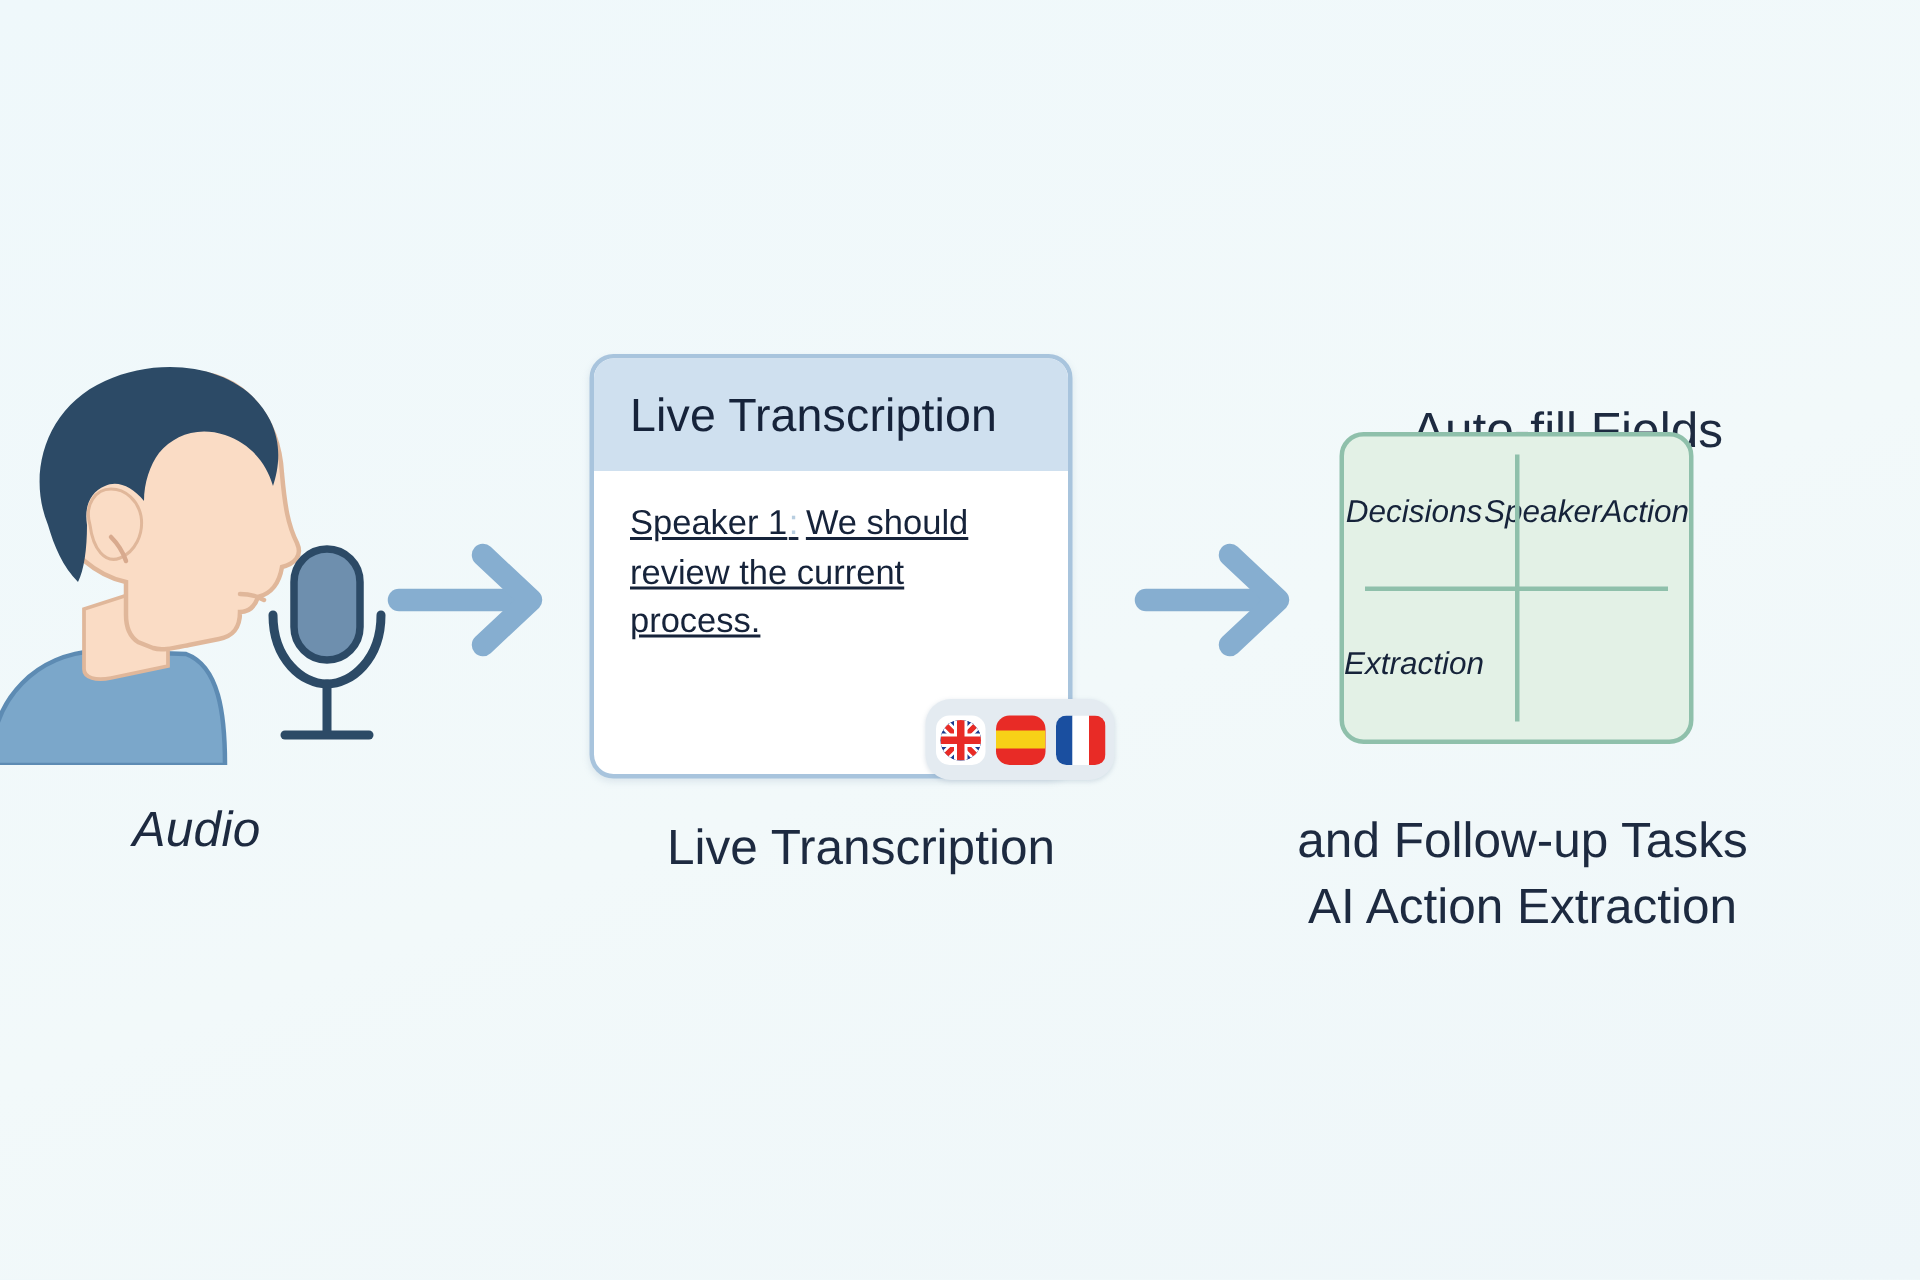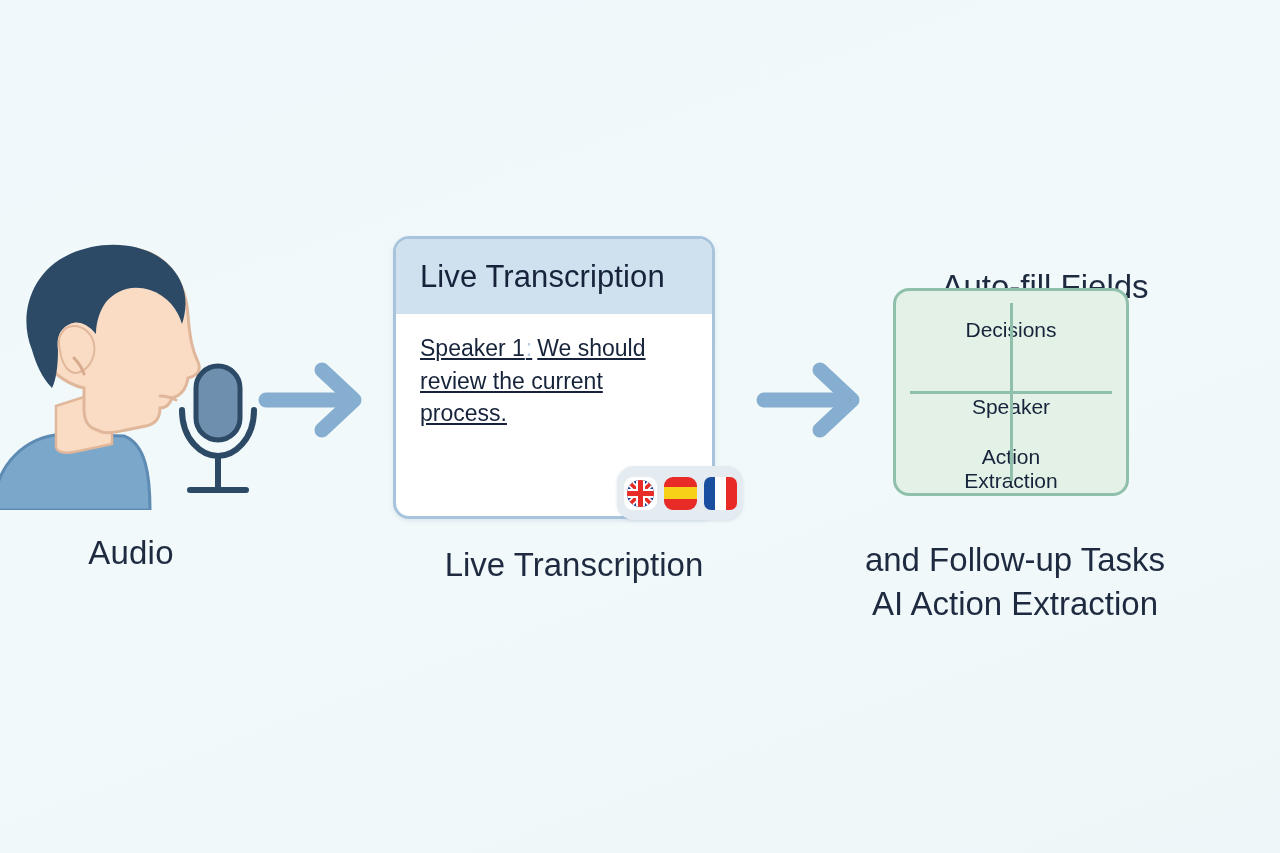--- a/index.html
+++ b/index.html
@@ -24,20 +24,21 @@
   .abs { position: absolute; }
 
   
   #person-illustration { left: 0px; top: 238px; width: 272px; height: 272px; }
   #person-caption {
     left: 0px; top: 534px; width: 262px;
     text-align: center;
     font-size: 33px;
     color: #1d2a40;
     letter-spacing: .2px;
+    font-style: italic;
   }
 
   
   #arrow-1 { left: 258px; top: 358px; width: 110px; height: 84px; }
   #arrow-2 { left: 756px; top: 358px; width: 110px; height: 84px; }
 
   
   #transcription-card {
     left: 393px; top: 236px;
     width: 322px; height: 283px;
@@ -125,22 +126,23 @@
     left: 893px; top: 288px;
     width: 236px; height: 208px;
     background: #e3f1e6;
     border: 3px solid #8fc0ab;
     border-radius: 16px;
     box-sizing: border-box;
   }
   #quadrant-grid {
     position: absolute; inset: 0;
     display: grid;
-    grid-template-columns: 1fr;
+    grid-template-columns: 1fr 1fr 1fr;
     grid-template-rows: 1fr 1fr;
+    font-style: italic;
   }
   .quad-cell {
     display: flex;
     align-items: center;
     justify-content: center;
     font-size: 21px;
     color: #16233a;
   }
   .divider-v {
     position: absolute; left: 50%; top: 12px; bottom: 12px;

